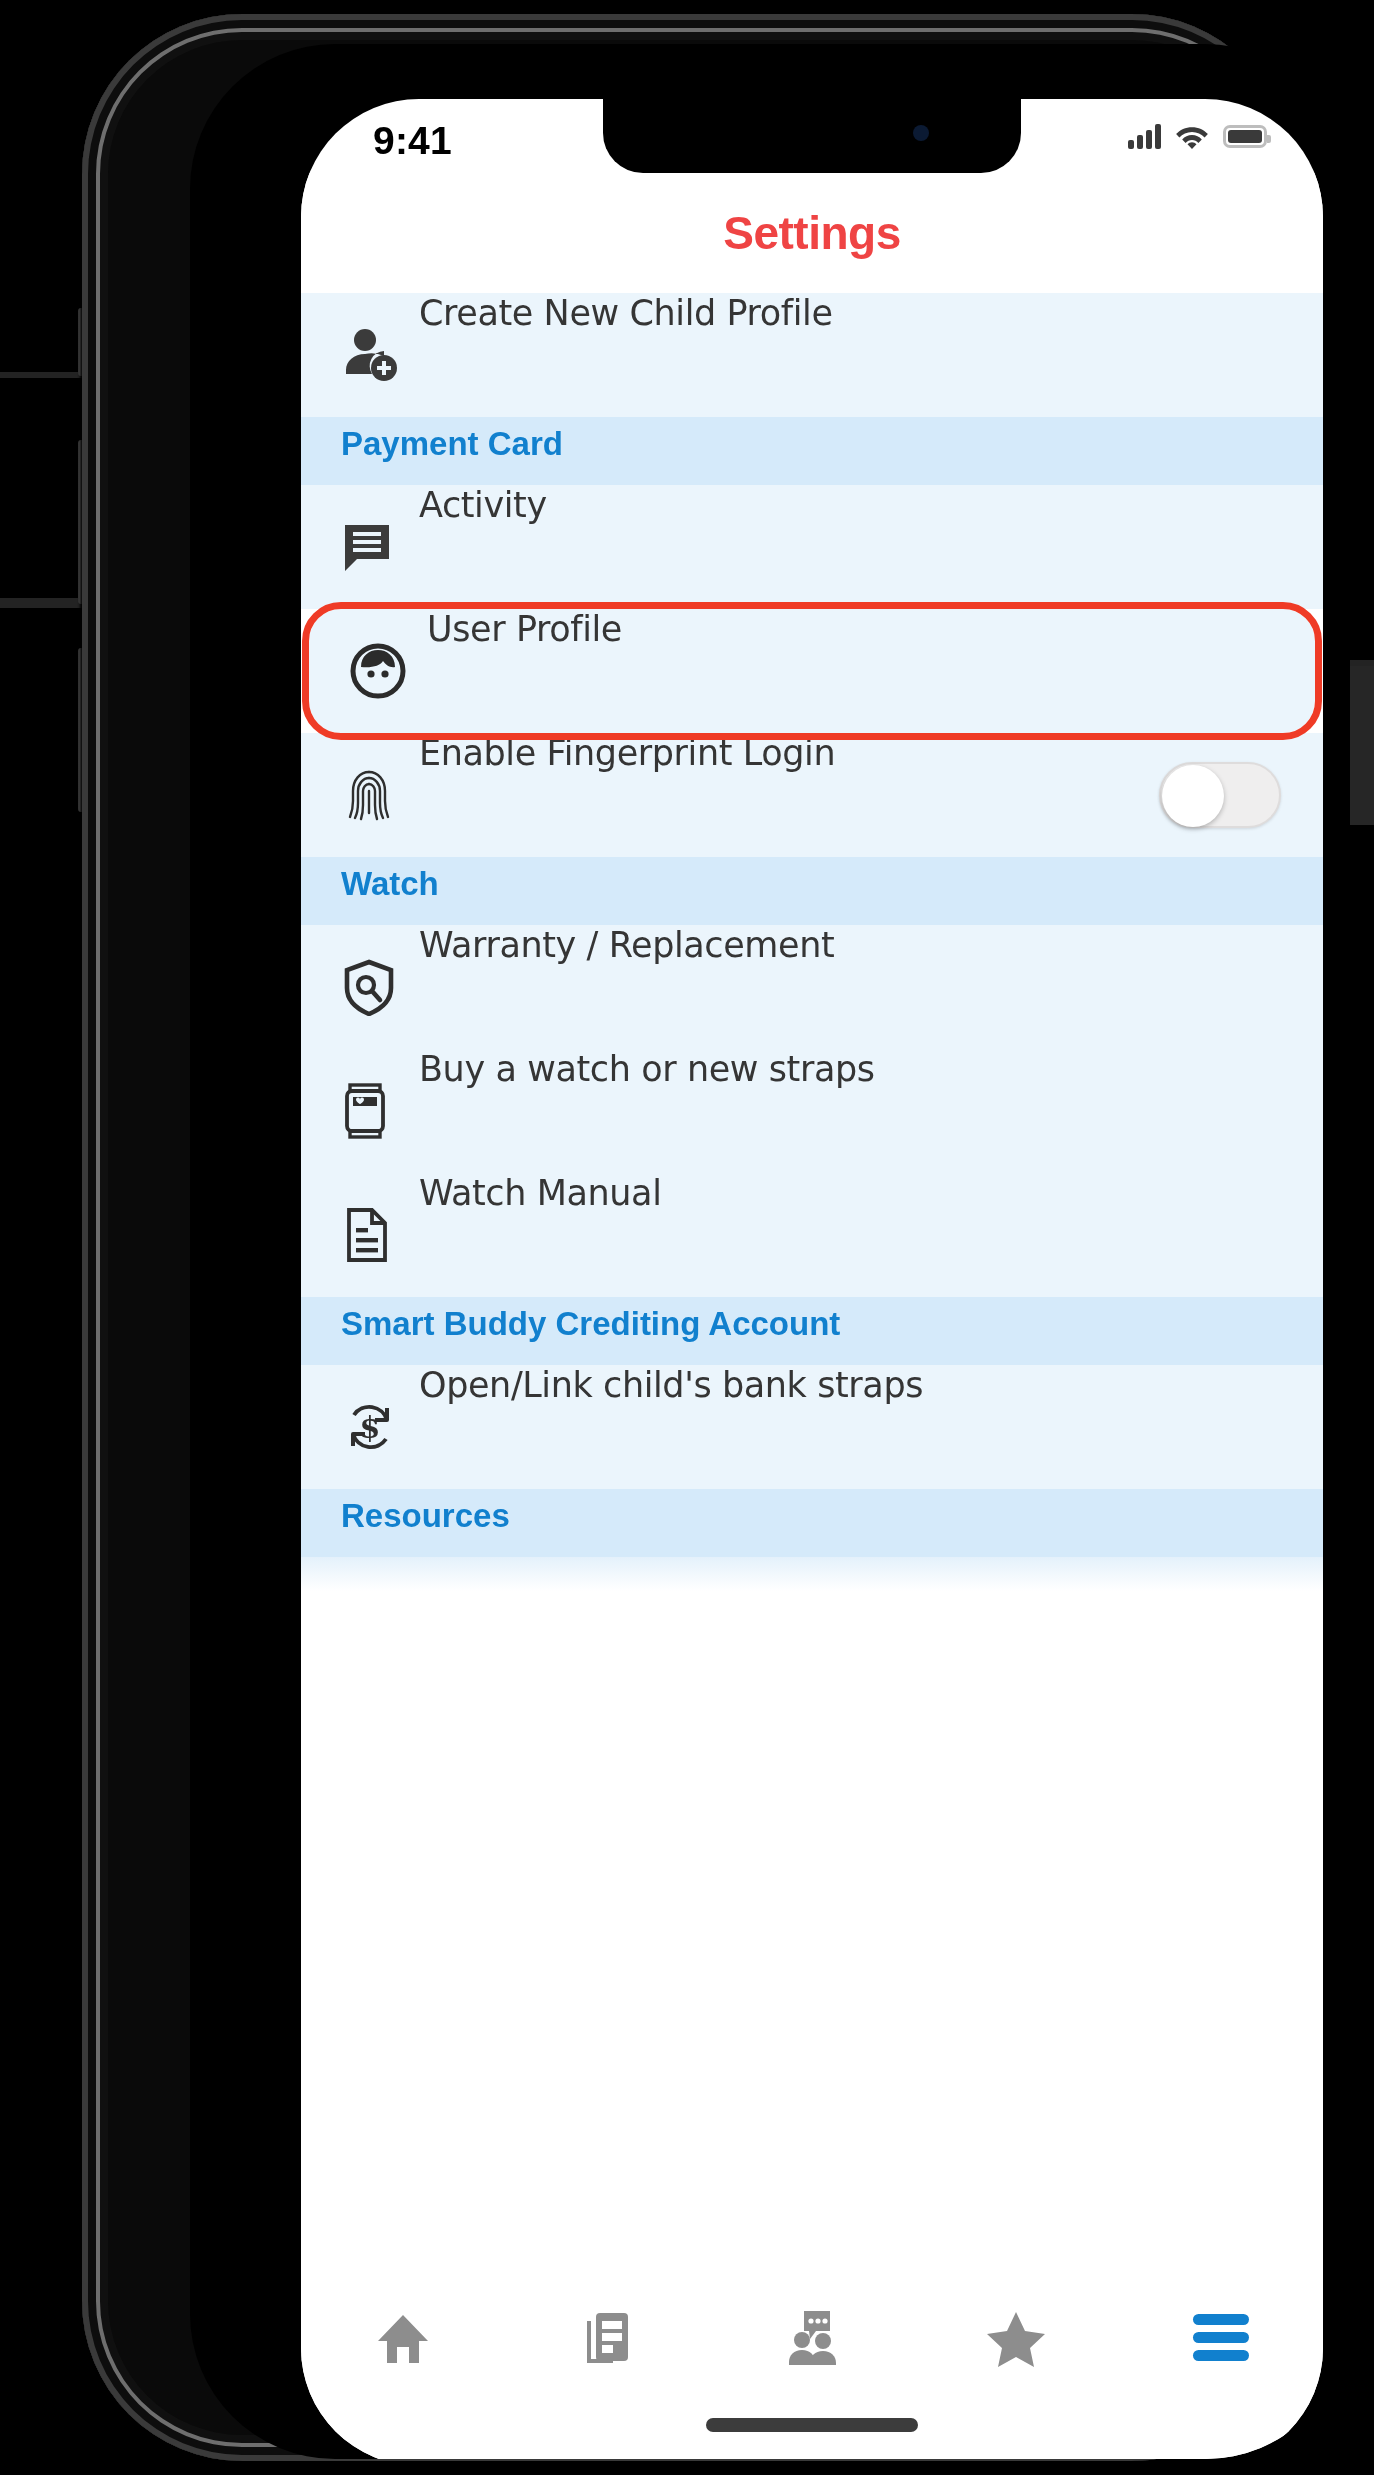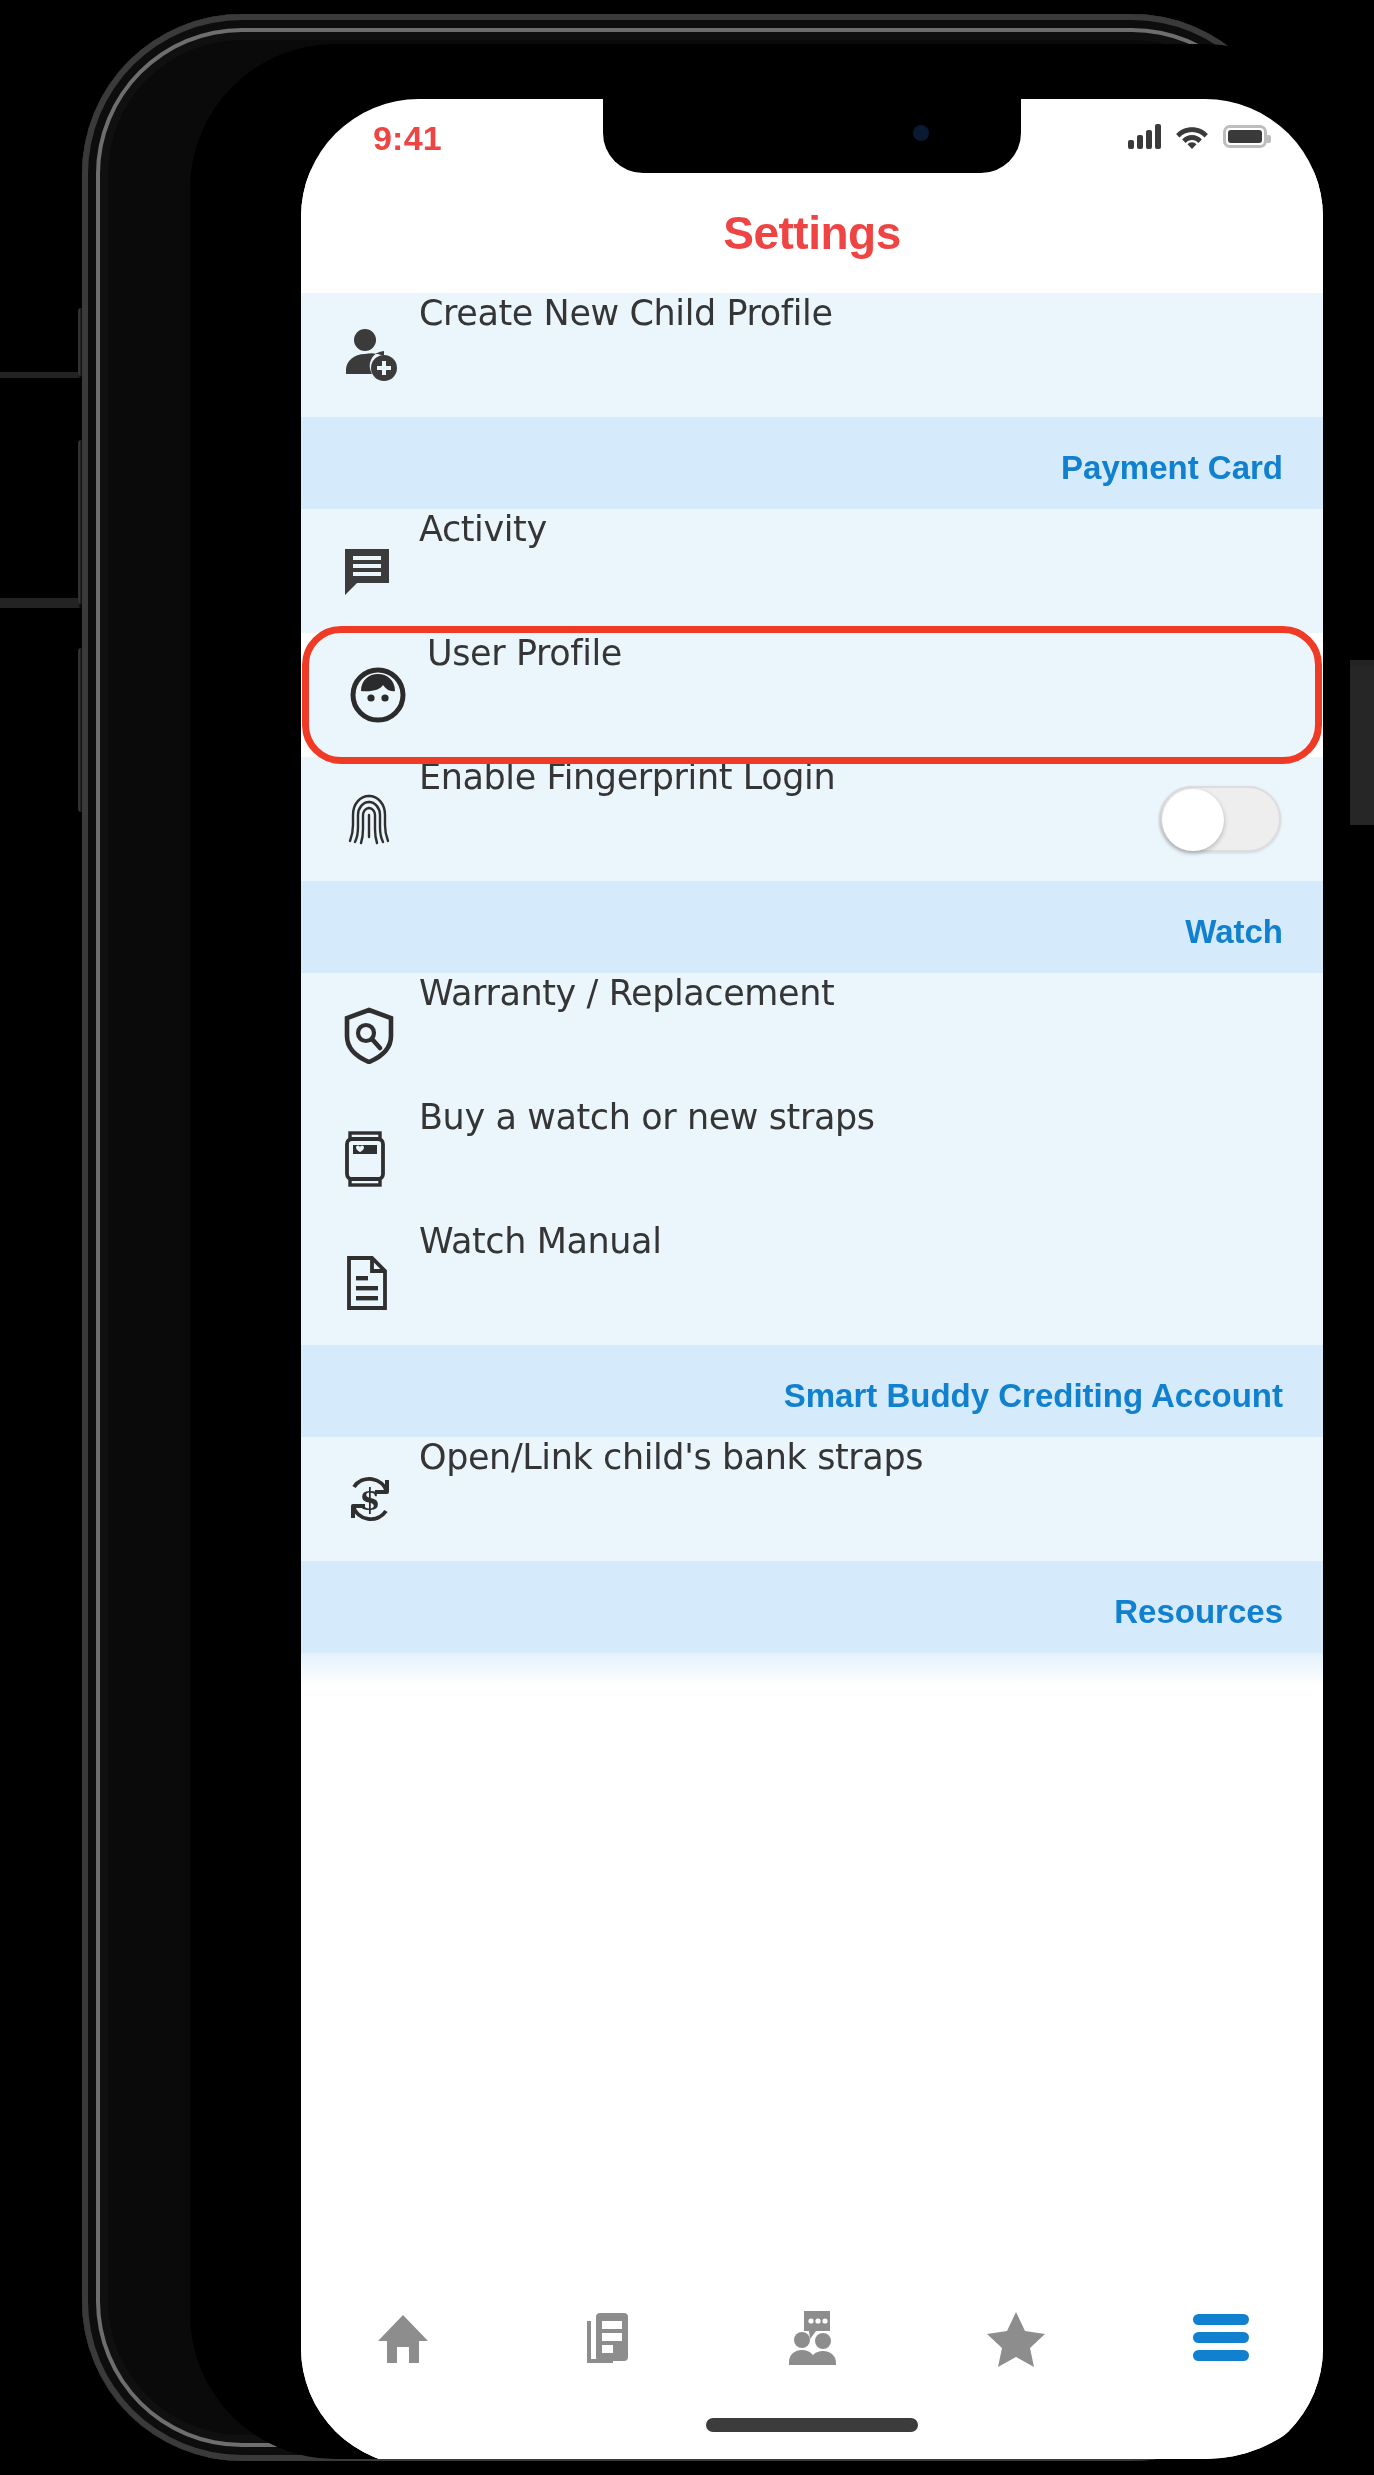--- a/index.html
+++ b/index.html
@@ -104,23 +104,23 @@
   
   .statusbar {
     position: relative;
     height: 74px;
     z-index: 10;
   }
   .status-time {
     position: absolute;
     left: 72px;
     top: 20px;
-    font-size: 34px;
+    font-size: 39px;
     font-weight: 600;
-    color: #ef4444;
+    color: #000000;
     letter-spacing: 0.2px;
   }
   .status-icons {
     position: absolute;
     right: 56px;
     top: 24px;
     display: flex;
     align-items: center;
     gap: 14px;
   }
@@ -159,25 +159,24 @@
     font-weight: bold;
     color: #ef4444;
     letter-spacing: -0.5px;
   }
 
   
   .list { position: relative; }
 
   .section-header {
     background: #d5eafa;
-    padding: 32px 40px 22px 40px;
+    padding: 8px 40px 22px 40px;
     font-size: 33px;
     font-weight: bold;
     color: #1180ce;
-    text-align: right;
   }
 
   .row {
     background: #ebf5fc;
     display: flex;
     padding: 0 40px;
     height: 124px;
     position: relative;
   }
   .row-icon {

